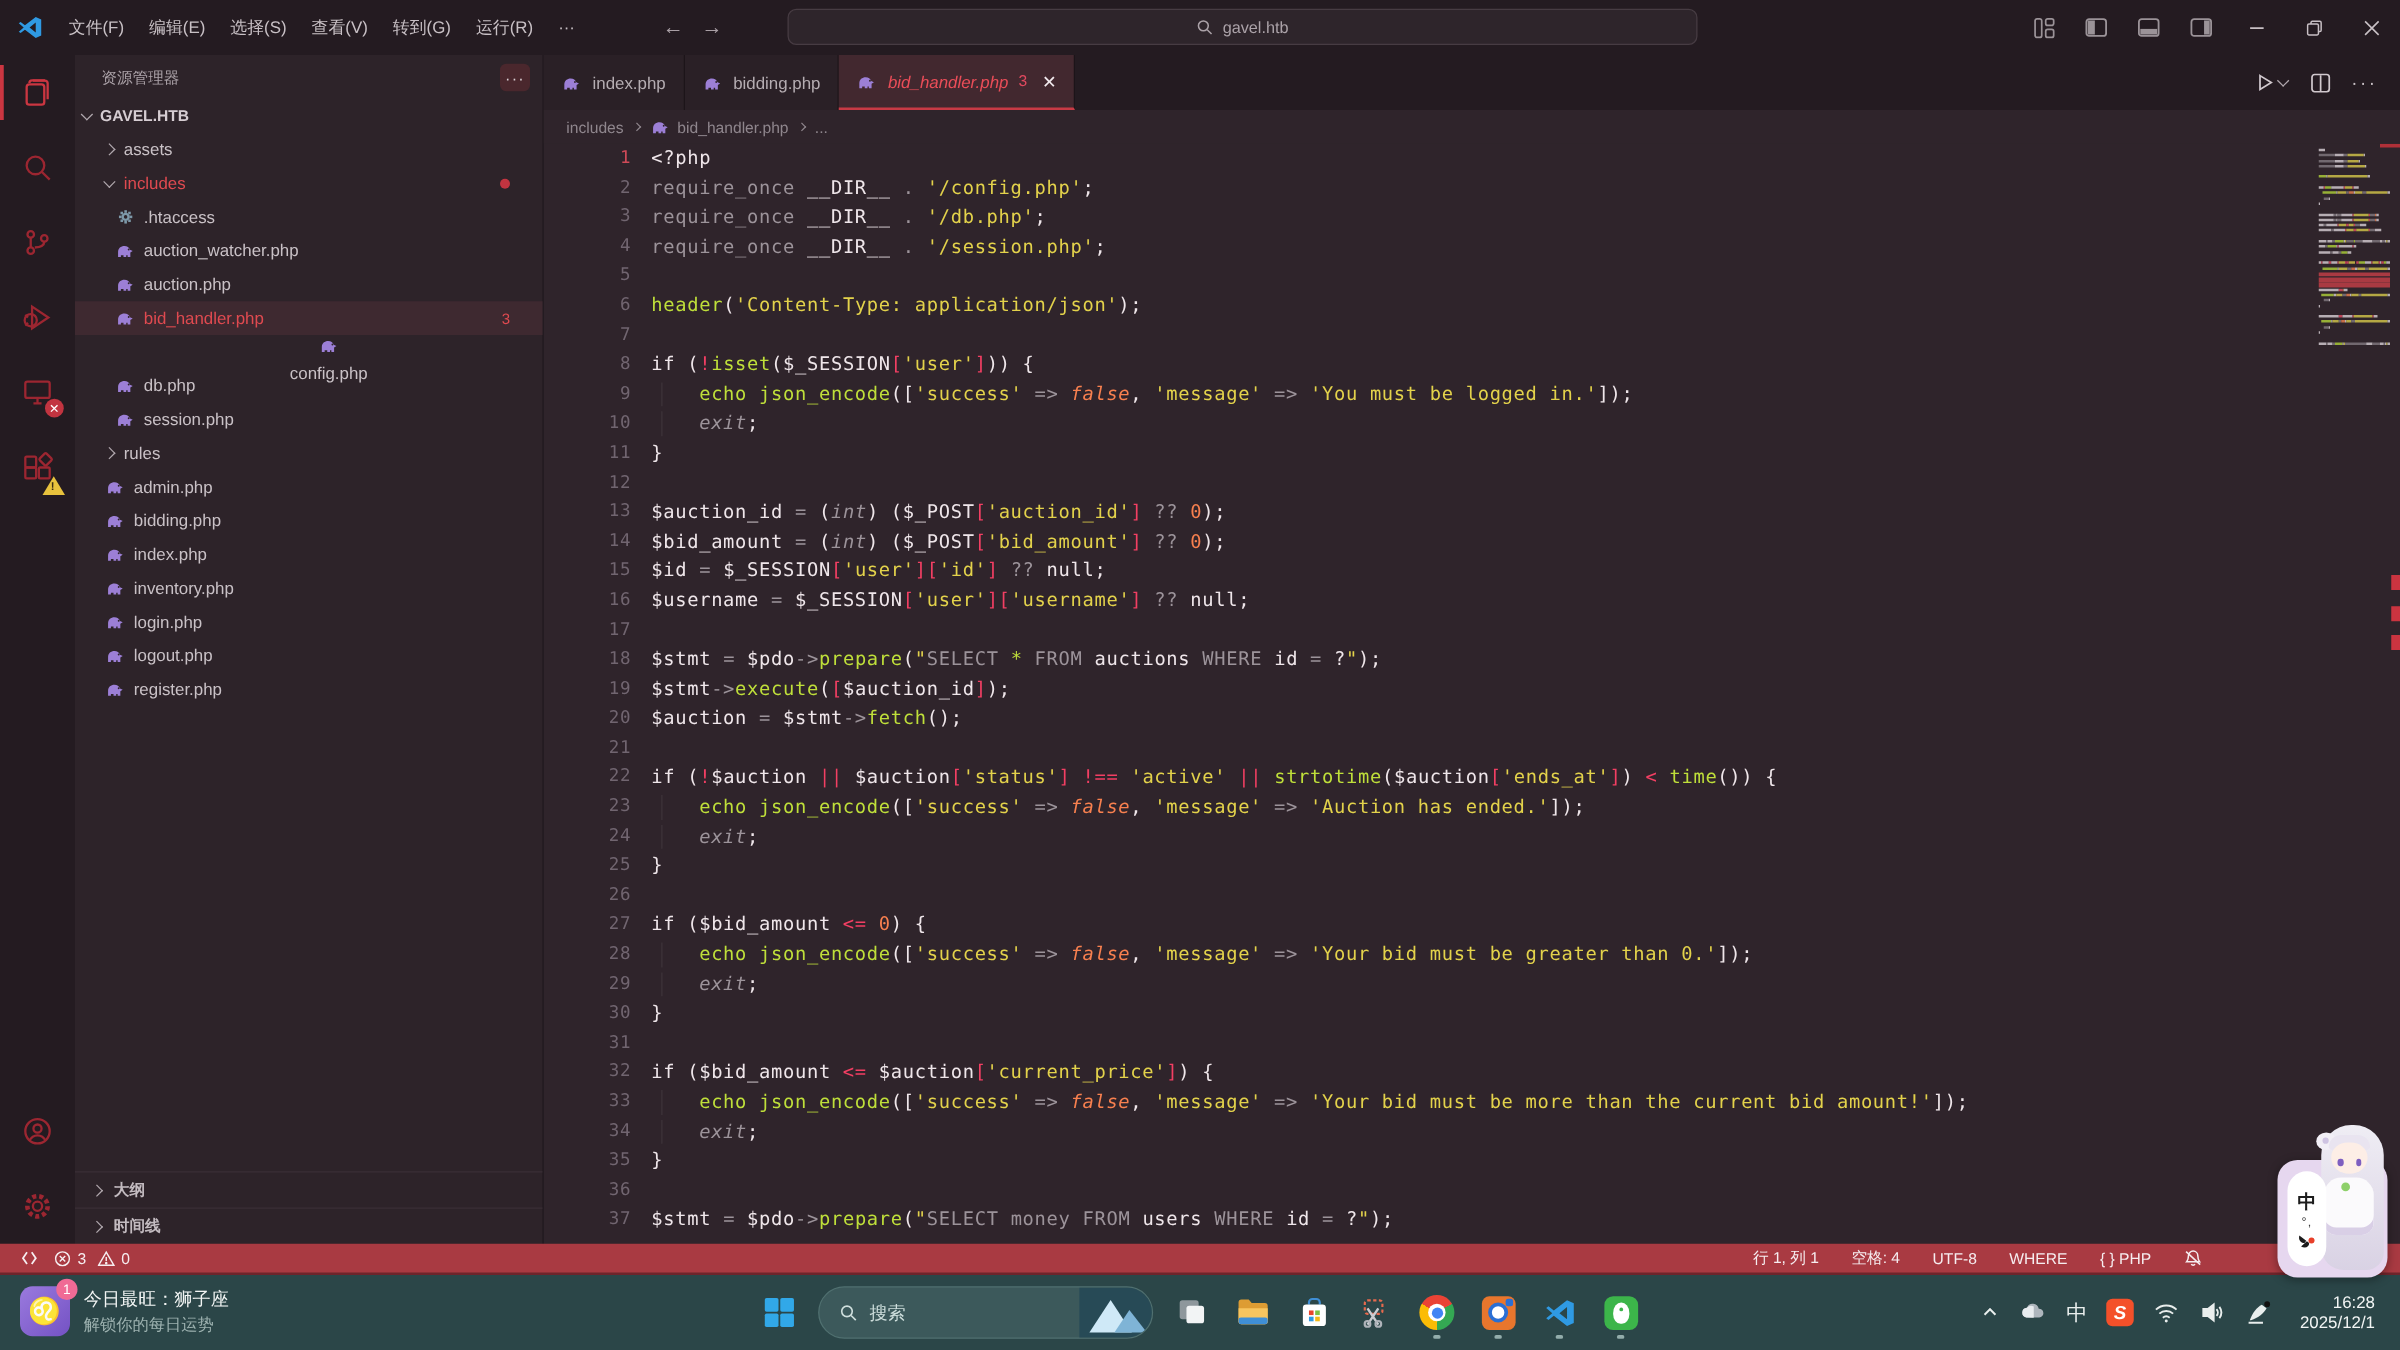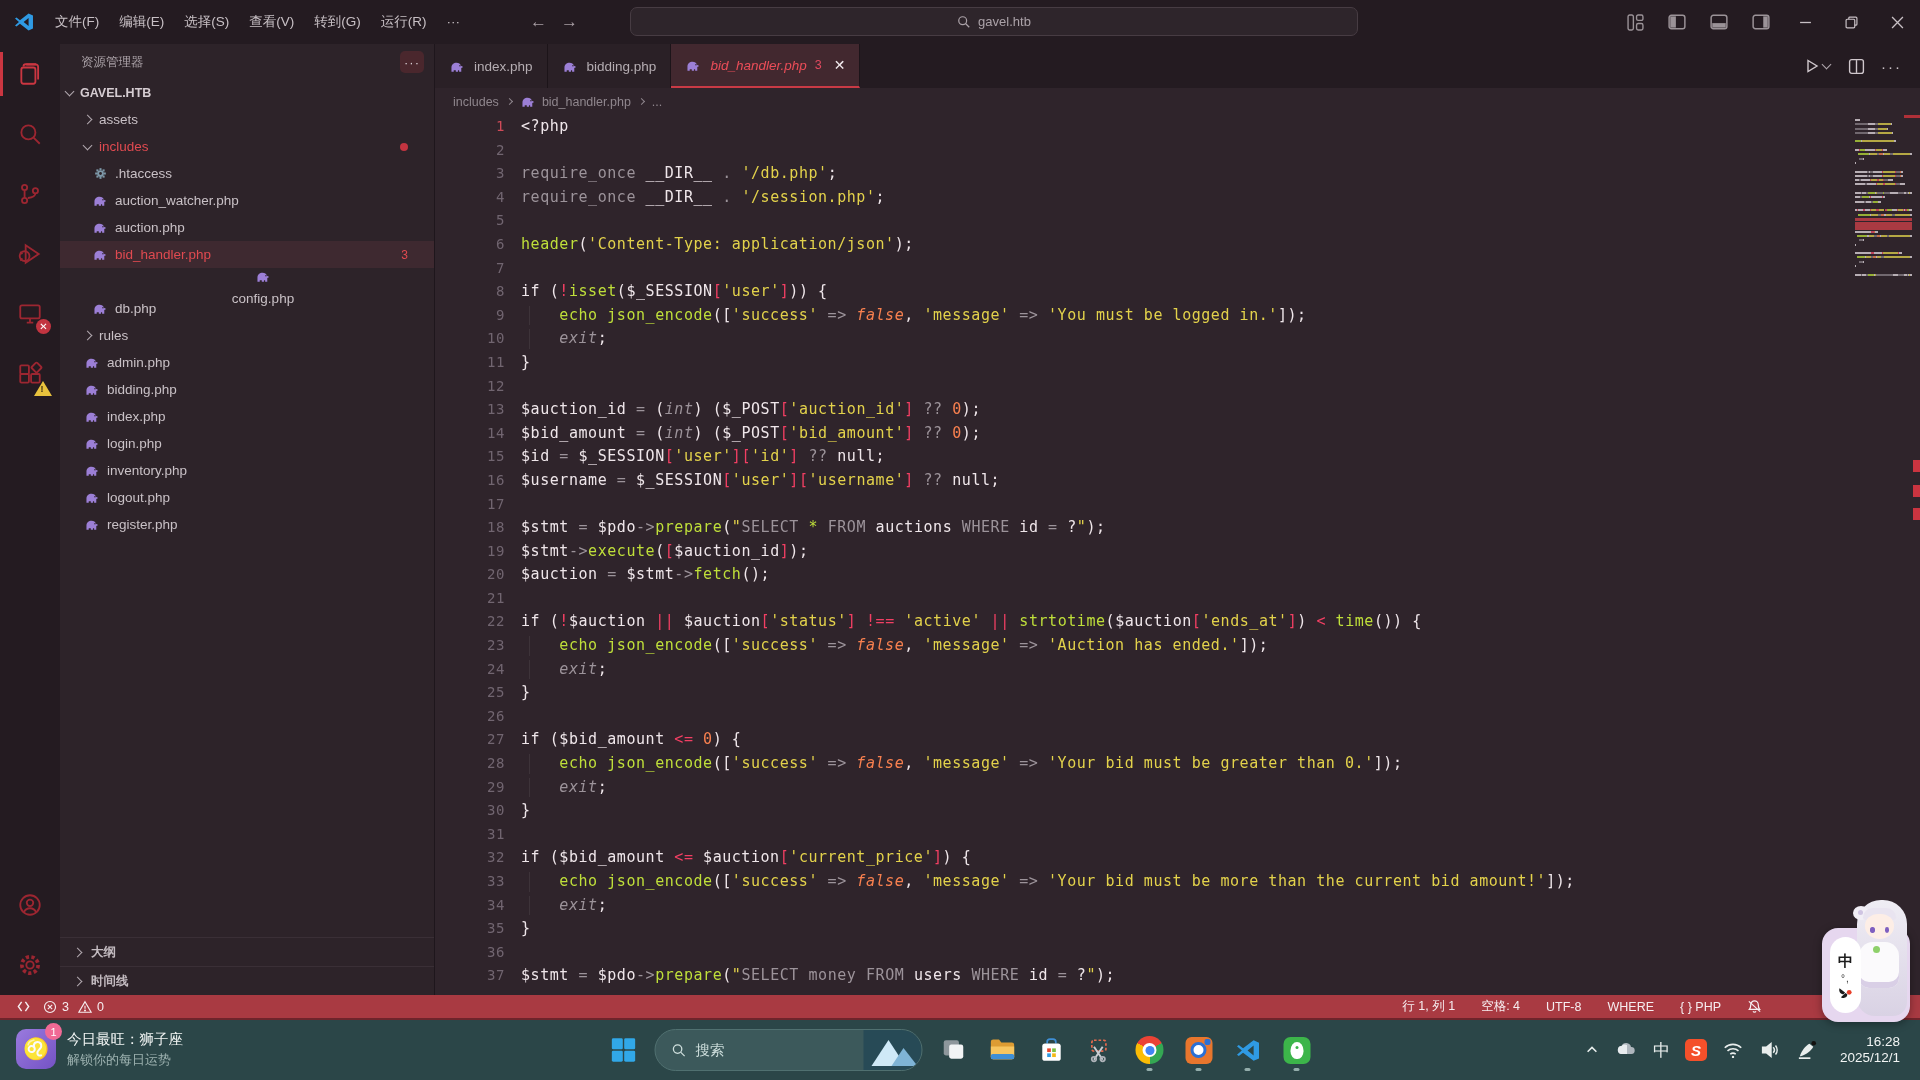--- a/index.html
+++ b/index.html
@@ -363,20 +363,29 @@
           </div>
           <div class="tree-item" style="padding-left: 32px;">
             <span class="ficon">
               <svg width="17" height="13" viewBox="0 0 18 13">
                 <path fill="#9c7fd6" d="M2.6 12V7.6C2.6 4.6 5 2.6 8 2.6c2.3 0 4.1 1.2 4.7 3.1l2.3 1.2-2 1.1V12h-2.3v-1.6H9.5V12H7.2v-1.6H5V12z"></path>
                 <circle cx="11.6" cy="5.6" r=".8" fill="#2d2329"></circle>
               </svg>
             </span>
             <span class="lbl">db.php</span>
           </div>
+          <div class="tree-item" style="padding-left: 32px;">
+            <span class="ficon">
+              <svg width="17" height="13" viewBox="0 0 18 13">
+                <path fill="#9c7fd6" d="M2.6 12V7.6C2.6 4.6 5 2.6 8 2.6c2.3 0 4.1 1.2 4.7 3.1l2.3 1.2-2 1.1V12h-2.3v-1.6H9.5V12H7.2v-1.6H5V12z"></path>
+                <circle cx="11.6" cy="5.6" r=".8" fill="#2d2329"></circle>
+              </svg>
+            </span>
+            <span class="lbl">session.php</span>
+          </div>
           <div class="tree-item" style="padding-left: 24px;">
             <span class="chev right"></span>
             <span class="lbl">rules</span>
           </div>
           <div class="tree-item" style="padding-left: 24px;">
             <span class="ficon">
               <svg width="17" height="13" viewBox="0 0 18 13">
                 <path fill="#9c7fd6" d="M2.6 12V7.6C2.6 4.6 5 2.6 8 2.6c2.3 0 4.1 1.2 4.7 3.1l2.3 1.2-2 1.1V12h-2.3v-1.6H9.5V12H7.2v-1.6H5V12z"></path>
                 <circle cx="11.6" cy="5.6" r=".8" fill="#2d2329"></circle>
               </svg>
@@ -401,30 +410,30 @@
             </span>
             <span class="lbl">index.php</span>
           </div>
           <div class="tree-item" style="padding-left: 24px;">
             <span class="ficon">
               <svg width="17" height="13" viewBox="0 0 18 13">
                 <path fill="#9c7fd6" d="M2.6 12V7.6C2.6 4.6 5 2.6 8 2.6c2.3 0 4.1 1.2 4.7 3.1l2.3 1.2-2 1.1V12h-2.3v-1.6H9.5V12H7.2v-1.6H5V12z"></path>
                 <circle cx="11.6" cy="5.6" r=".8" fill="#2d2329"></circle>
               </svg>
             </span>
+            <span class="lbl">inventory.php</span>
+          </div>
+          <div class="tree-item" style="padding-left: 24px;">
+            <span class="ficon">
+              <svg width="17" height="13" viewBox="0 0 18 13">
+                <path fill="#9c7fd6" d="M2.6 12V7.6C2.6 4.6 5 2.6 8 2.6c2.3 0 4.1 1.2 4.7 3.1l2.3 1.2-2 1.1V12h-2.3v-1.6H9.5V12H7.2v-1.6H5V12z"></path>
+                <circle cx="11.6" cy="5.6" r=".8" fill="#2d2329"></circle>
+              </svg>
+            </span>
             <span class="lbl">login.php</span>
-          </div>
-          <div class="tree-item" style="padding-left: 24px;">
-            <span class="ficon">
-              <svg width="17" height="13" viewBox="0 0 18 13">
-                <path fill="#9c7fd6" d="M2.6 12V7.6C2.6 4.6 5 2.6 8 2.6c2.3 0 4.1 1.2 4.7 3.1l2.3 1.2-2 1.1V12h-2.3v-1.6H9.5V12H7.2v-1.6H5V12z"></path>
-                <circle cx="11.6" cy="5.6" r=".8" fill="#2d2329"></circle>
-              </svg>
-            </span>
-            <span class="lbl">inventory.php</span>
           </div>
           <div class="tree-item" style="padding-left: 24px;">
             <span class="ficon">
               <svg width="17" height="13" viewBox="0 0 18 13">
                 <path fill="#9c7fd6" d="M2.6 12V7.6C2.6 4.6 5 2.6 8 2.6c2.3 0 4.1 1.2 4.7 3.1l2.3 1.2-2 1.1V12h-2.3v-1.6H9.5V12H7.2v-1.6H5V12z"></path>
                 <circle cx="11.6" cy="5.6" r=".8" fill="#2d2329"></circle>
               </svg>
             </span>
             <span class="lbl">logout.php</span>
           </div>
@@ -514,21 +523,21 @@
             <span>bid_handler.php</span>
           </span>
           <span class="crumb-sep"></span>
           <span class="crumb">
             <span>...</span>
           </span>
         </div>
       <div class="codewrap">
         <div id="codelines">
             <div class="codeline cur"><span class="gutter">1</span><span class="ltext"><span class="t-d">&lt;?php</span></span></div>
-            <div class="codeline"><span class="gutter">2</span></div>
+            <div class="codeline"><span class="gutter">2</span><span class="ltext"><span class="t-m">require_once </span><span class="t-d">__DIR__</span><span class="t-m"> . </span><span class="t-s">'/config.php'</span><span class="t-d">;</span></span></div>
             <div class="codeline"><span class="gutter">3</span><span class="ltext"><span class="t-m">require_once </span><span class="t-d">__DIR__</span><span class="t-m"> . </span><span class="t-s">'/db.php'</span><span class="t-d">;</span></span></div>
             <div class="codeline"><span class="gutter">4</span><span class="ltext"><span class="t-m">require_once </span><span class="t-d">__DIR__</span><span class="t-m"> . </span><span class="t-s">'/session.php'</span><span class="t-d">;</span></span></div>
             <div class="codeline"><span class="gutter">5</span><span class="ltext"></span></div>
             <div class="codeline"><span class="gutter">6</span><span class="ltext"><span class="t-f">header</span><span class="t-d">(</span><span class="t-s">'Content-Type: application/json'</span><span class="t-d">);</span></span></div>
             <div class="codeline"><span class="gutter">7</span><span class="ltext"></span></div>
             <div class="codeline"><span class="gutter">8</span><span class="ltext"><span class="t-d">if (</span><span class="t-o">!</span><span class="t-f">isset</span><span class="t-d">($_SESSION</span><span class="t-o">[</span><span class="t-s">'user'</span><span class="t-o">]</span><span class="t-d">)) {</span></span></div>
             <div class="codeline"><span class="gutter">9</span><span class="iguide"></span><span class="ltext"><span class="t-d">    </span><span class="t-f">echo json_encode</span><span class="t-d">([</span><span class="t-s">'success'</span><span class="t-m"> =&gt; </span><span class="t-c t-i">false</span><span class="t-d">, </span><span class="t-s">'message'</span><span class="t-m"> =&gt; </span><span class="t-s">'You must be logged in.'</span><span class="t-d">]);</span></span></div>
             <div class="codeline"><span class="gutter">10</span><span class="iguide"></span><span class="ltext"><span class="t-d">    </span><span class="t-m t-i">exit</span><span class="t-d">;</span></span></div>
             <div class="codeline"><span class="gutter">11</span><span class="ltext"><span class="t-d">}</span></span></div>
             <div class="codeline"><span class="gutter">12</span><span class="ltext"></span></div>

